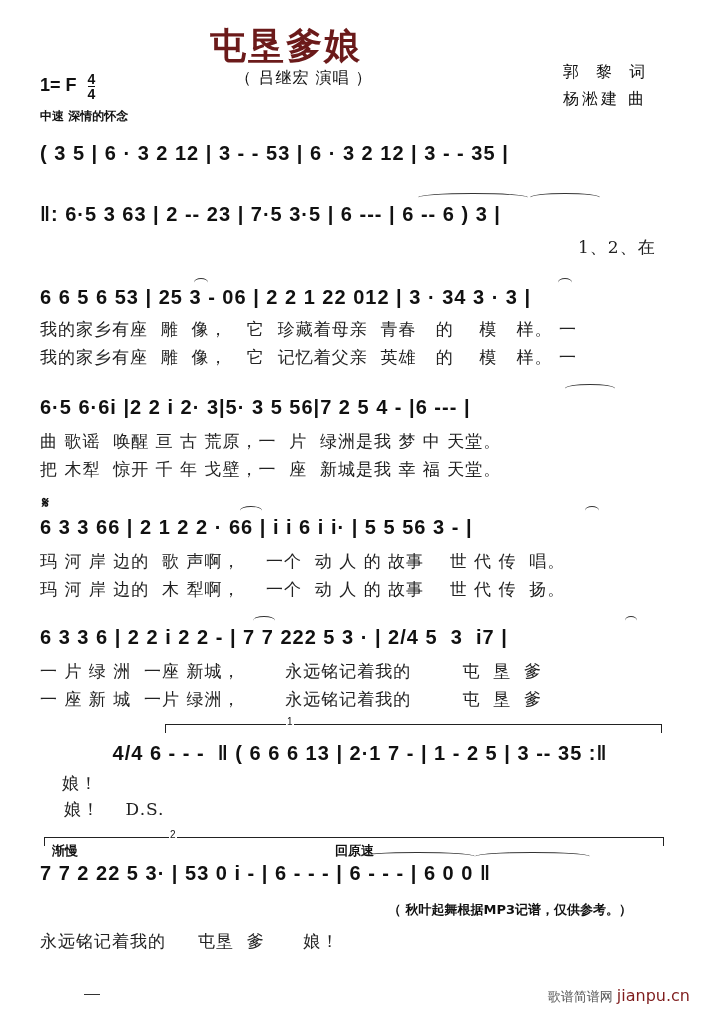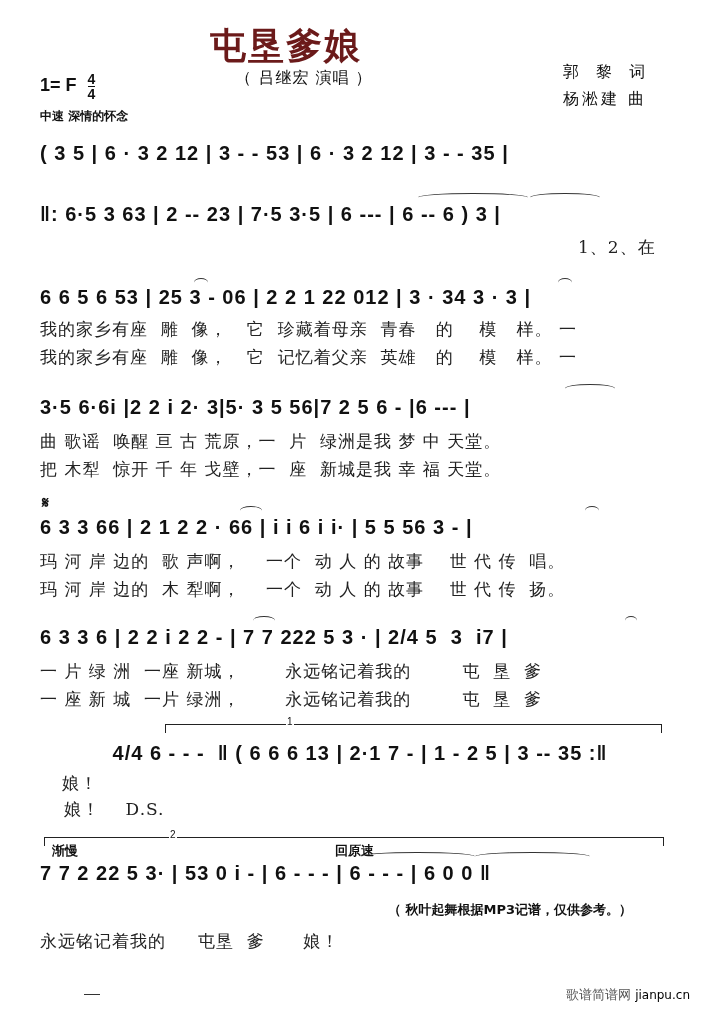--- a/index.html
+++ b/index.html
@@ -21,21 +21,21 @@
   .lyric { left: 40px; font-size: 17px; font-family: "DejaVu Serif", serif; white-space: pre;
            letter-spacing: 1px; color: #222; }
   .small { font-size: 13px; font-family: "DejaVu Sans", sans-serif; }
   .volta { border-top: 1.5px solid #222; height: 8px; }
   .volta.left { border-left: 1.5px solid #222; }
   .volta.right { border-right: 1.5px solid #222; }
   .volta span { position: absolute; top: -9px; font-size: 10px; background: #fff; padding: 0 1px; }
   .slur { border-top: 1.5px solid #333; border-radius: 50% 50% 0 0; height: 8px; }
   .sign { font-size: 16px; font-weight: bold; }
   .watermark { right: 28px; top: 986px; font-size: 13px; color: #555; font-family: "DejaVu Serif", serif; }
-  .watermark .url { color: #000000; font-family: "DejaVu Sans", sans-serif; font-size: 12px; }
+  .watermark .url { color: #7f1d1d; font-family: "DejaVu Sans", sans-serif; font-size: 16px; }
   .dash-mark { left: 84px; top: 994px; width: 16px; border-top: 1.5px solid #333; }
 </style>
 </head>
 <body>
 
 <div class="abs title" style="color:#6b1a1a">屯垦爹娘</div>
 <div class="abs singer">（ 吕继宏  演唱 ）</div>
 <div class="abs credit" style="left:563px; top:62px;">郭 黎 词</div>
 <div class="abs credit" style="left:563px; top:89px; letter-spacing:3px;">杨淞建 曲</div>
 <div class="abs key">
@@ -54,21 +54,21 @@
 <div class="abs row" style="top:203px;">‖: 6·5 3 63 | 2 -- 23 | 7·5 3·5 | 6 --- | 6 -- 6 ) 3 |</div>
 <div class="abs lyric" style="left:578px; top:236px;">1、2、在</div>
 
 <div class="abs slur" style="left:194px; top:278px; width:14px;"></div>
 <div class="abs slur" style="left:558px; top:278px; width:14px;"></div>
 <div class="abs row" style="top:286px;">6 6 5 6 53 | 25 3 - 06 | 2 2 1 22 012 | 3 · 34 3 · 3 |</div>
 <div class="abs lyric" style="top:318px;">我的家乡有座  雕  像，   它  珍藏着母亲  青春   的    模   样。 一</div>
 <div class="abs lyric" style="top:346px;">我的家乡有座  雕  像，   它  记忆着父亲  英雄   的    模   样。 一</div>
 
 <div class="abs slur" style="left:565px; top:384px; width:50px;"></div>
-<div class="abs row" style="top:396px;">3·5 6·6i |2 2 i 2· 3|5· 3 5 56|7 2 5 6 - |6 --- |</div>
+<div class="abs row" style="top:396px;">6·5 6·6i |2 2 i 2· 3|5· 3 5 56|7 2 5 4 - |6 --- |</div>
 <div class="abs lyric" style="top:430px;">曲 歌谣  唤醒 亘 古 荒原，一  片  绿洲是我 梦 中 天堂。</div>
 <div class="abs lyric" style="top:458px;">把 木犁  惊开 千 年 戈壁，一  座  新城是我 幸 福 天堂。</div>
 
 <div class="abs sign" style="left:42px; top:494px;">𝄋</div>
 <div class="abs slur" style="left:240px; top:506px; width:22px;"></div>
 <div class="abs slur" style="left:585px; top:506px; width:14px;"></div>
 <div class="abs row" style="top:516px;">6 3 3 66 | 2 1 2 2 · 66 | i i 6 i i· | 5 5 56 3 - |</div>
 <div class="abs lyric" style="top:550px;">玛 河 岸 边的  歌 声啊，    一个  动 人 的 故事    世 代 传  唱。</div>
 <div class="abs lyric" style="top:578px;">玛 河 岸 边的  木 犁啊，    一个  动 人 的 故事    世 代 传  扬。</div>
 

